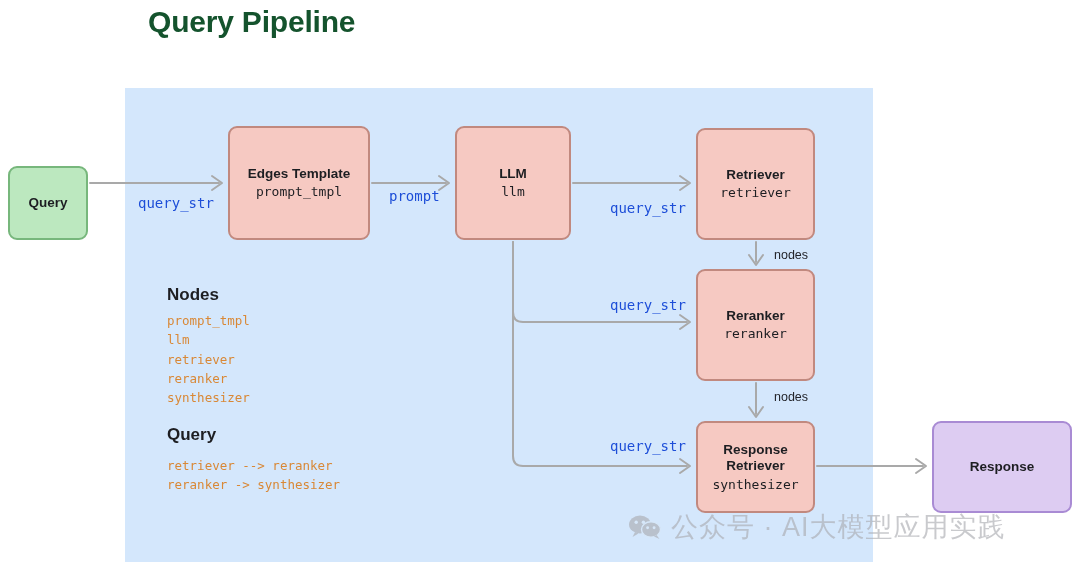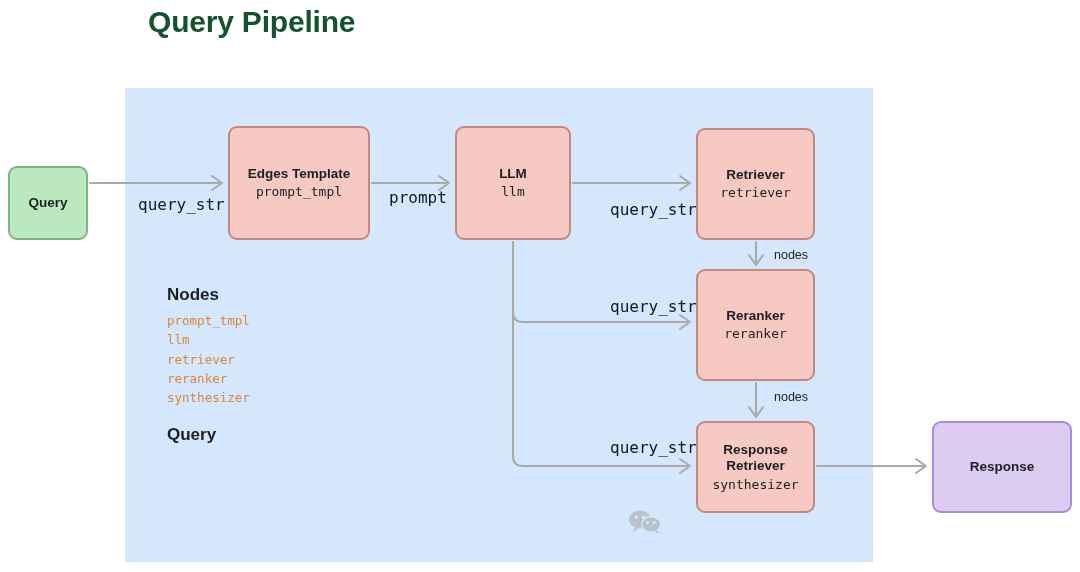--- a/index.html
+++ b/index.html
@@ -108,22 +108,22 @@
     stroke: #a9a9a9;
     stroke-width: 2;
     stroke-linecap: round;
     stroke-linejoin: round;
   }
 
   
   .edge-label {
     position: absolute;
     font-family: "DejaVu Sans Mono", monospace;
-    font-size: 16px;
-    color: #0f172a;
+    font-size: 14px;
+    color: #1d4ed8;
     white-space: nowrap;
   }
   .edge-label-sans {
     position: absolute;
     font-family: "Liberation Sans", sans-serif;
     font-size: 12.5px;
     color: #23242a;
     white-space: nowrap;
   }
   #label-query-str-1   { left: 138px; top: 195px; }
@@ -261,28 +261,31 @@
   <ul class="legend-list" id="legend-nodes-list">
     <li>prompt_tmpl</li>
     <li>llm</li>
     <li>retriever</li>
     <li>reranker</li>
     <li>synthesizer</li>
   </ul>
 
   <div class="legend-heading" id="legend-edges-heading">Query</div>
   <ul class="legend-list" id="legend-edges-list">
+    <li>retriever --&gt; reranker</li>
+    <li>reranker -&gt; synthesizer</li>
   </ul>
 
   <div id="watermark">
     <svg width="34" height="26" viewBox="0 0 34 26">
       <ellipse cx="12" cy="10.5" rx="11" ry="9" fill="#a9aab0"></ellipse>
       <path d="M 7 18 L 4.5 23 L 10.5 19.5 Z" fill="#a9aab0"></path>
       <circle cx="8.2" cy="8.2" r="1.7" fill="#d8e8f8"></circle>
       <circle cx="15.4" cy="8.2" r="1.7" fill="#d8e8f8"></circle>
       <ellipse cx="23" cy="15.5" rx="9.5" ry="7.8" fill="#a9aab0" stroke="#d8e8f8" stroke-width="1.4"></ellipse>
       <path d="M 28.5 21 L 31.5 25 L 26 22.5 Z" fill="#a9aab0"></path>
       <circle cx="19.6" cy="13.8" r="1.45" fill="#d8e8f8"></circle>
       <circle cx="26.1" cy="13.8" r="1.45" fill="#d8e8f8"></circle>
     </svg>
+    <span id="watermark-text">公众号 · AI大模型应用实践</span>
   </div>
 
 </div>
 
 </body></html>

